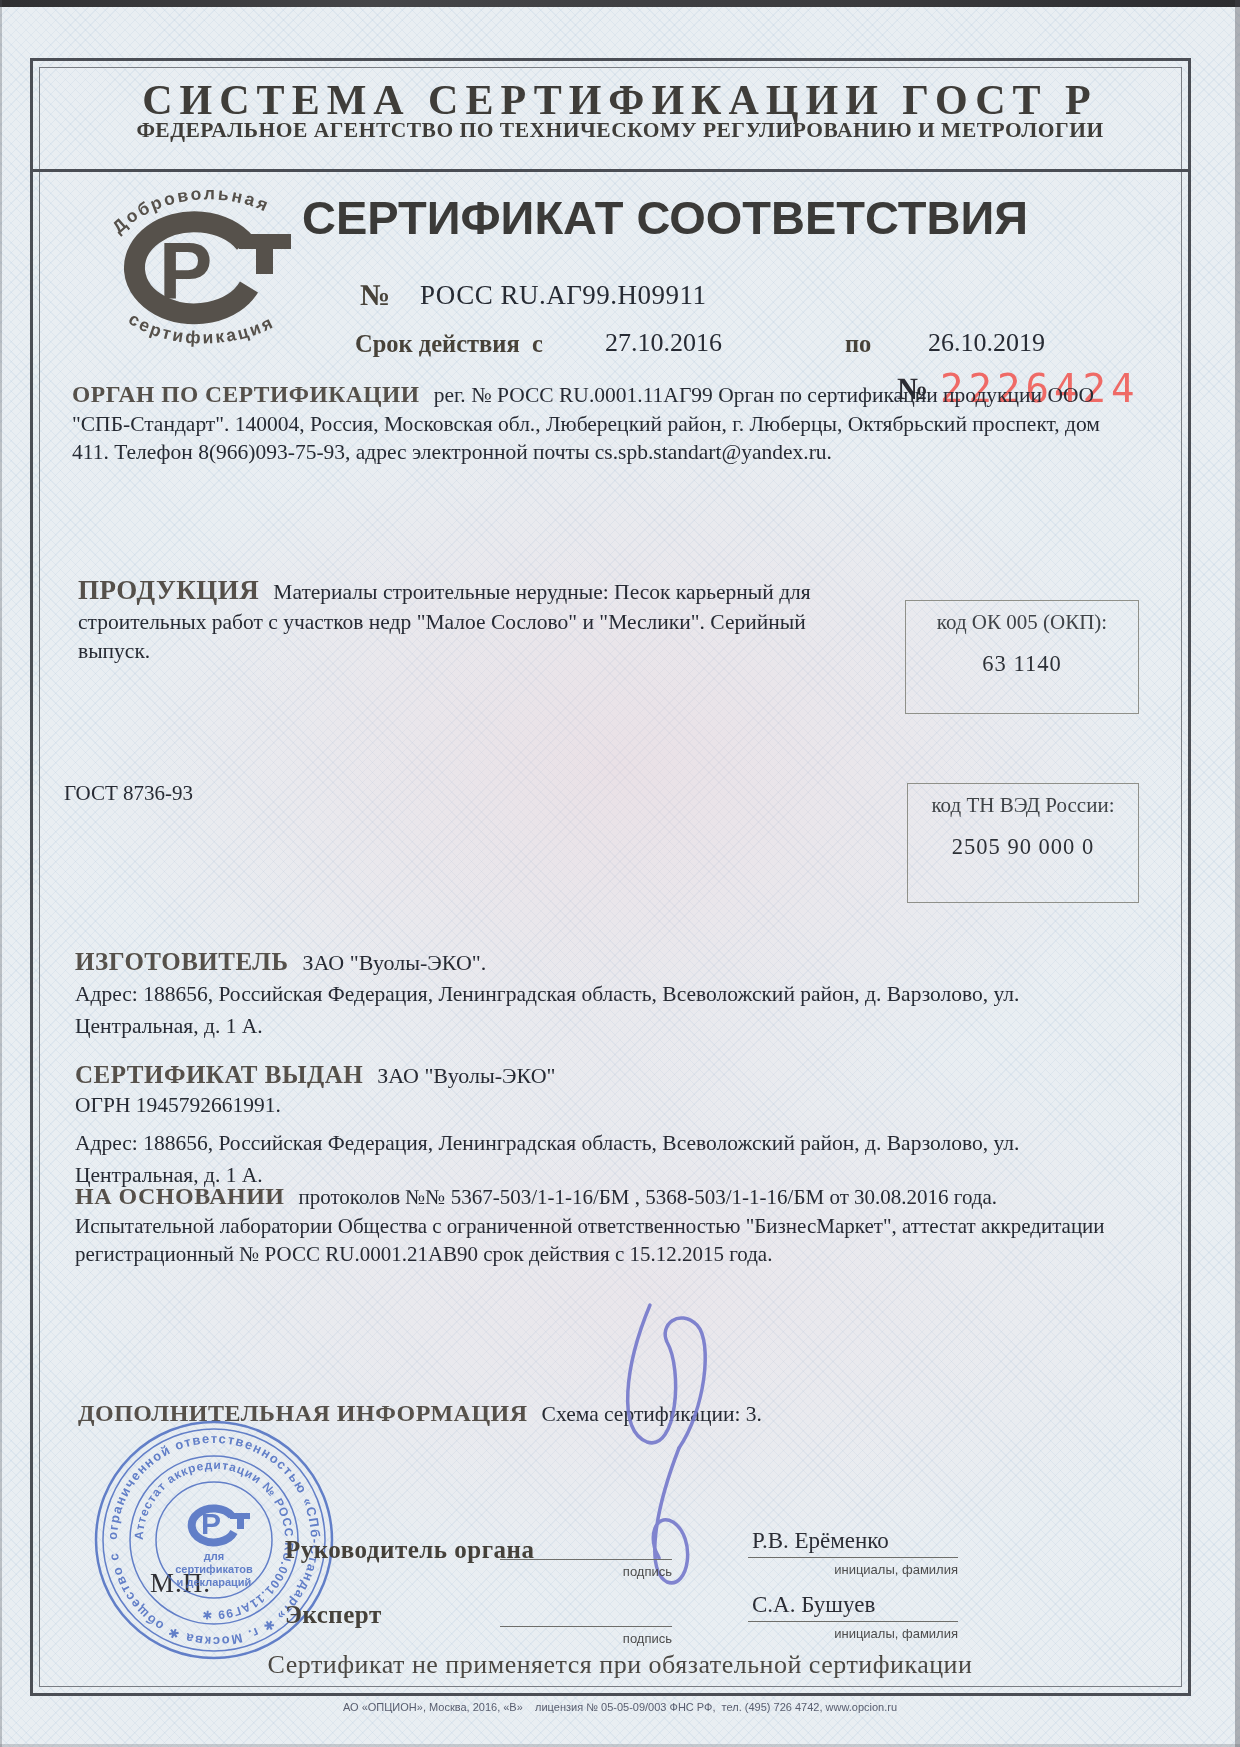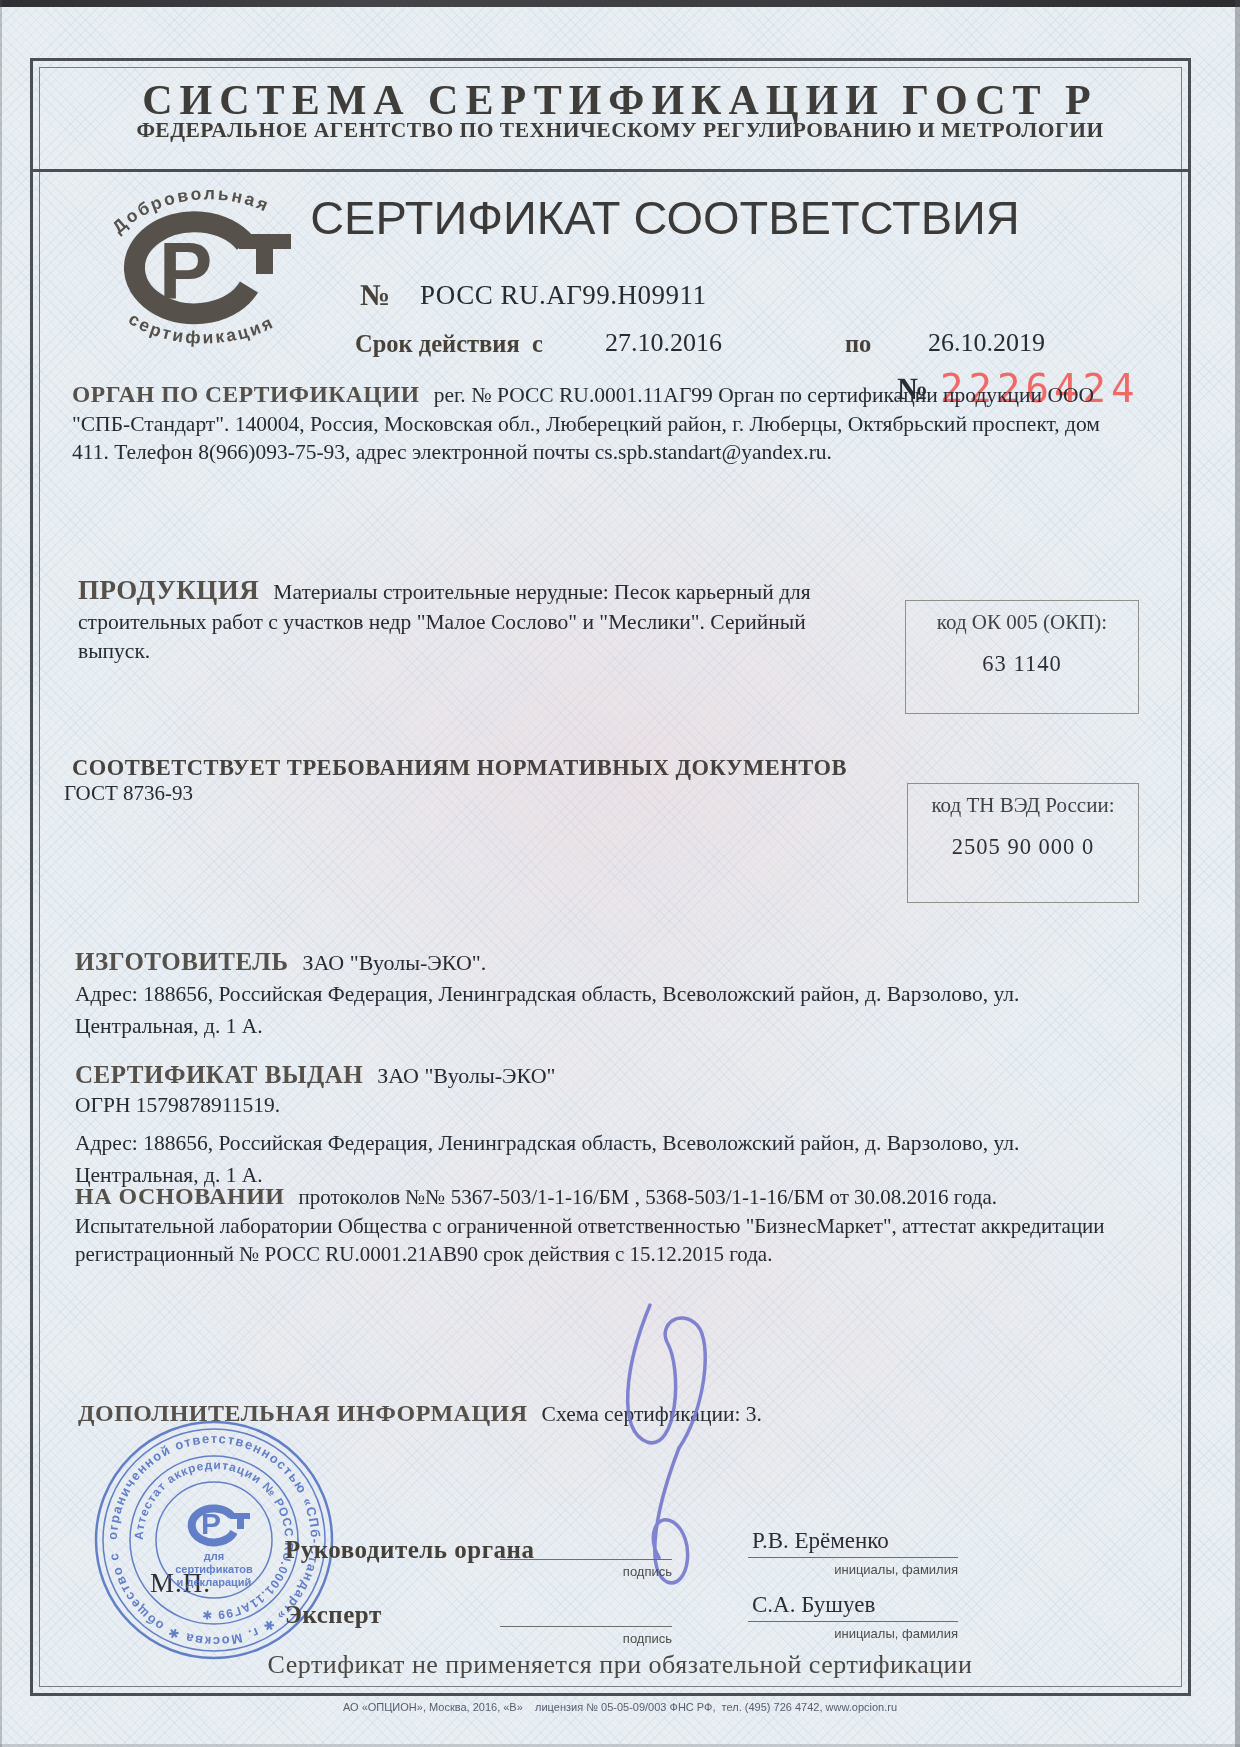--- a/index.html
+++ b/index.html
@@ -19,21 +19,21 @@
   .abs{position:absolute;}
   .edge-top{left:0;top:0;width:100%;height:7px;background:linear-gradient(90deg,#2f2f31,#454548 30%,#3a3a3d 70%,#2c2c2f);}
   .edge-right{right:0;top:0;width:5px;height:100%;background:rgba(70,72,78,0.38);}
   .edge-left{left:0;top:0;width:2px;height:100%;background:rgba(80,82,88,0.30);}
   .edge-bottom{left:0;bottom:0;width:100%;height:3px;background:rgba(112,115,122,0.30);}
   .frame{left:30px;top:58px;width:1155px;height:1632px;border:3px solid #4b4e55;}
   .frame-inner{position:absolute;left:6px;top:6px;right:6px;bottom:6px;border:1px solid rgba(75,78,85,0.7);}
   .hsep{left:30px;top:169px;width:1161px;height:3px;background:#4b4e55;}
   .header1{left:45px;top:76px;width:1150px;text-align:center;font-weight:bold;font-size:42px;letter-spacing:7px;color:#3f3d39;}
   .header2{left:45px;top:118px;width:1150px;text-align:center;font-weight:bold;font-size:21.5px;letter-spacing:0.5px;color:#3f3d39;}
-  .doc-title{left:300px;top:190px;width:730px;text-align:center;font-family:"Liberation Sans","DejaVu Sans",sans-serif;font-weight:400;font-size:47px;letter-spacing:0px;color:#3b3a38;}
+  .doc-title{left:300px;top:190px;width:730px;text-align:center;font-family:"Liberation Sans","DejaVu Sans",sans-serif;font-weight:700;font-size:47px;letter-spacing:0px;color:#3b3a38;}
   .serif-b{font-weight:bold;color:#474239;}
   .sh{font-family:"Liberation Serif","DejaVu Serif",serif;font-weight:bold;color:#55504a;margin-right:14px;letter-spacing:0.5px;}
   .st{font-family:"Liberation Serif","DejaVu Serif",serif;color:#262a33;}
   .sec{line-height:1.32;}
   .addr{line-height:1.48;}
   .code-box{border:1px solid #8f9089;text-align:center;}
   .code-box .lbl{font-size:21px;color:#3f4347;margin-top:9px;}
   .code-box .val{font-size:22.5px;color:#2c3036;margin-top:16px;letter-spacing:1px;}
   .form-no{font-family:"DejaVu Sans Mono",monospace;font-size:39px;letter-spacing:5px;color:#ef6a66;font-weight:400;}
   .sig-line{border-bottom:1.5px solid #6e6e6a;height:0;}
@@ -99,40 +99,39 @@
 
   <div class="abs sec" style="left:78px;top:572px;width:758px;font-size:21.5px;line-height:1.35;">
     <span class="sh" style="font-size:27px;">ПРОДУКЦИЯ</span><span class="st">Материалы строительные нерудные: Песок карьерный для строительных работ с участков недр "Малое Сослово" и "Меслики". Серийный выпуск.</span>
   </div>
 
   <div class="abs code-box" style="left:905px;top:600px;width:232px;height:112px;">
     <div class="lbl">код ОК 005 (ОКП):</div>
     <div class="val">63 1140</div>
   </div>
 
-  <div class="abs sh" style="left:72px;top:755px;font-size:22.5px;color:#45413c;">СООТВЕТСТВУЕТ ТРЕБОВАНИЯМ НОРМАТИВНЫХ ДОКУМЕНТОВ</div>
   <div class="abs st" style="left:64px;top:781px;font-size:21px;">ГОСТ 8736-93</div>
 
   <div class="abs code-box" style="left:907px;top:783px;width:230px;height:118px;">
     <div class="lbl">код ТН ВЭД России:</div>
     <div class="val">2505 90 000 0</div>
   </div>
 
   <div class="abs sec" style="left:75px;top:945px;width:1045px;">
     <div>
       <span class="sh" style="font-size:25px;">ИЗГОТОВИТЕЛЬ</span><span class="st" style="font-size:22px;">ЗАО "Вуолы-ЭКО".</span>
     </div>
     <div class="st addr" style="font-size:21.5px;margin-top:1px;">Адрес: 188656, Российская Федерация, Ленинградская область, Всеволожский район, д. Варзолово, ул. Центральная, д. 1 А.</div>
   </div>
 
   <div class="abs sec" style="left:75px;top:1058px;width:1045px;">
     <div>
       <span class="sh" style="font-size:25px;">СЕРТИФИКАТ ВЫДАН</span><span class="st" style="font-size:22px;">ЗАО "Вуолы-ЭКО"</span>
     </div>
-    <div class="st" style="font-size:21.5px;">ОГРН 1579878911519.</div>
+    <div class="st" style="font-size:21.5px;">ОГРН 1945792661991.</div>
     <div class="st addr" style="font-size:21.5px;margin-top:9px;">Адрес: 188656, Российская Федерация, Ленинградская область, Всеволожский район, д. Варзолово, ул. Центральная, д. 1 А.</div>
   </div>
 
   <div class="abs sec" style="left:75px;top:1180px;width:1040px;font-size:21px;line-height:1.34;">
     <span class="sh" style="font-size:24px;">НА ОСНОВАНИИ</span><span class="st">протоколов №№ 5367-503/1-1-16/БМ , 5368-503/1-1-16/БМ от 30.08.2016 года. Испытательной лаборатории Общества с ограниченной ответственностью "БизнесМаркет", аттестат аккредитации регистрационный № РОСС RU.0001.21АВ90 срок действия с 15.12.2015 года.</span>
   </div>
 
   <div class="abs sec" style="left:78px;top:1398px;width:1040px;font-size:21.5px;">
     <span class="sh" style="font-size:24px;">ДОПОЛНИТЕЛЬНАЯ ИНФОРМАЦИЯ</span><span class="st">Схема сертификации: 3.</span>
   </div>

